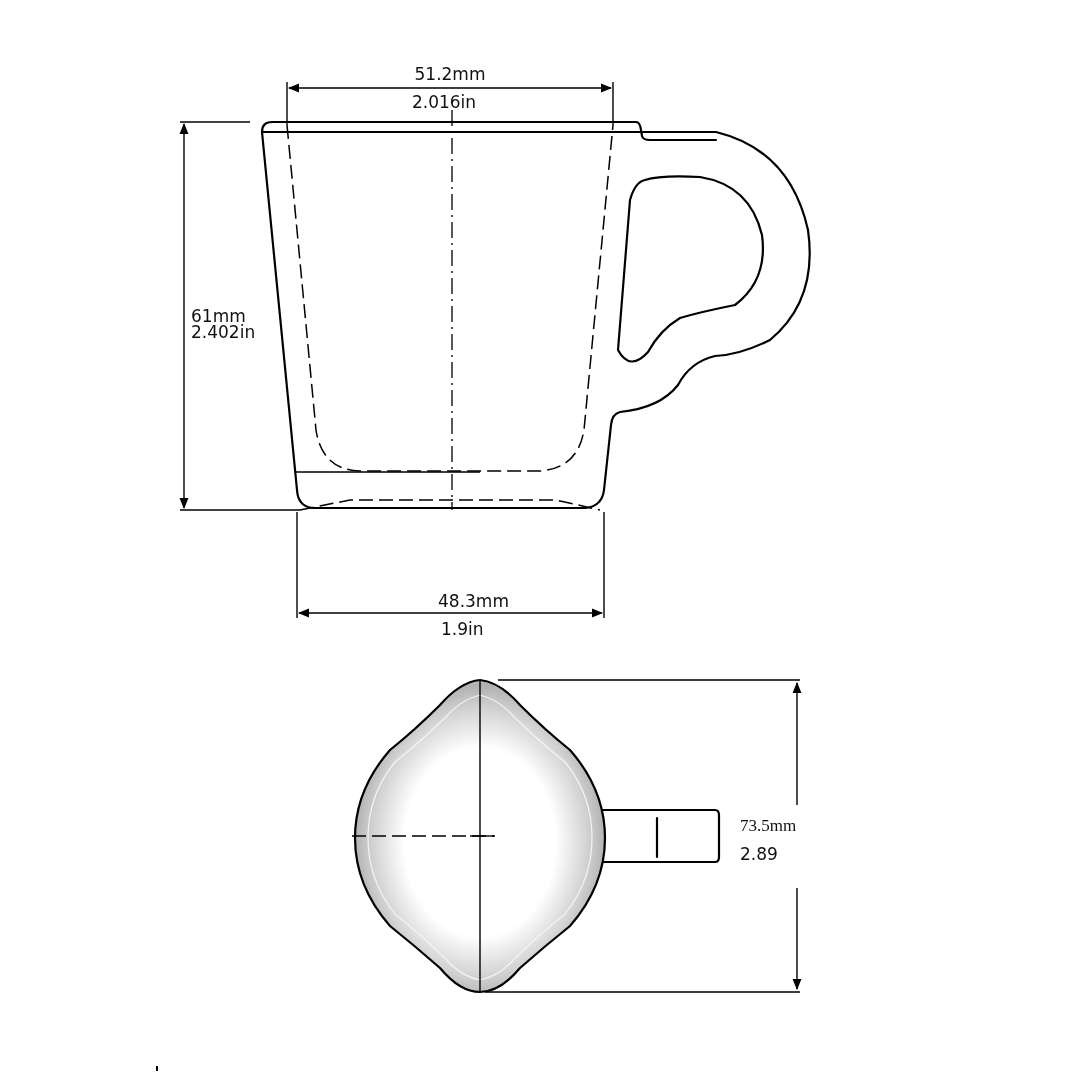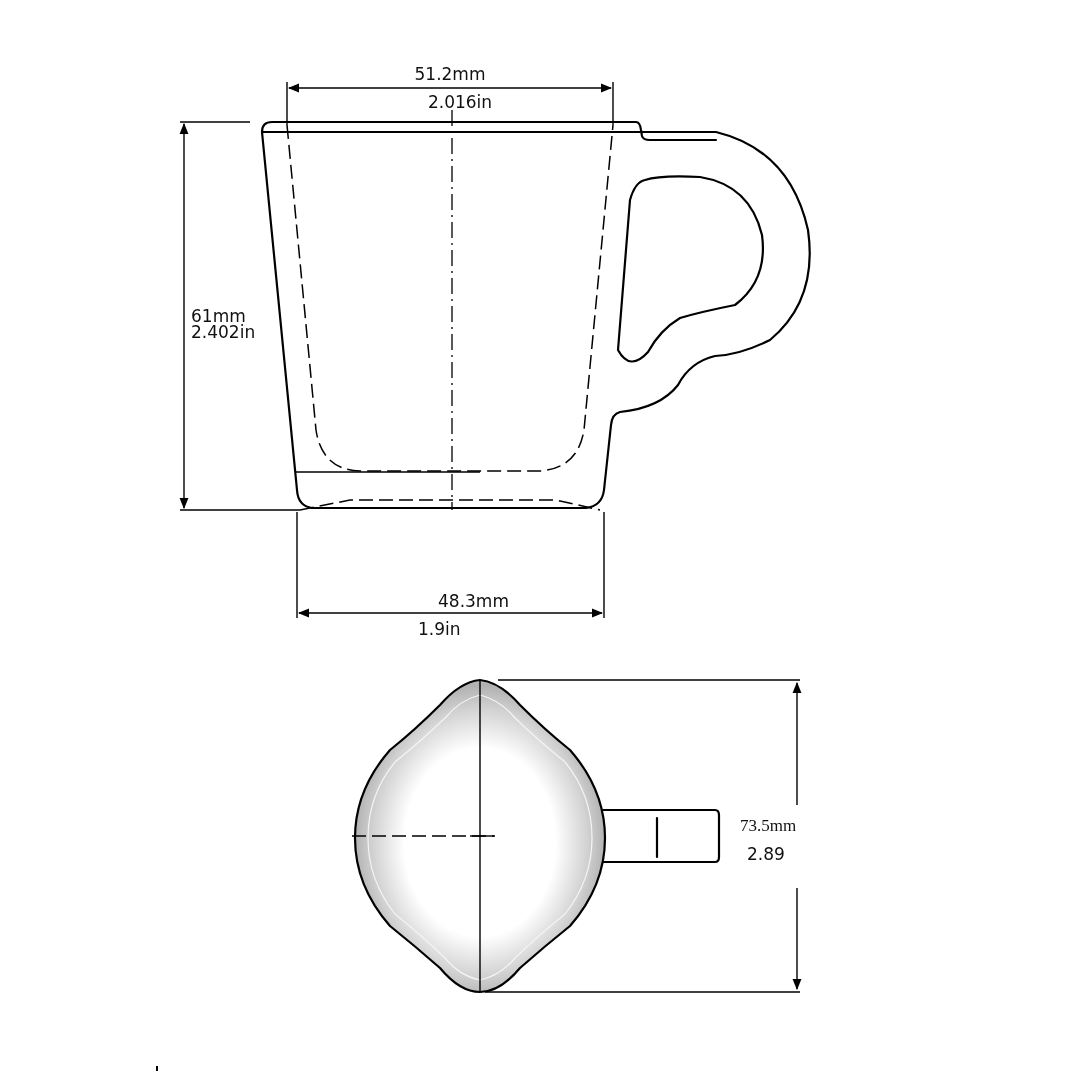--- a/index.html
+++ b/index.html
@@ -82,22 +82,22 @@
       <line class="thin" x1="485" y1="992" x2="800" y2="992"></line>
       <line class="thin" x1="797" y1="683" x2="797" y2="805" marker-start="url(#arrow)"></line>
       <line class="thin" x1="797" y1="888" x2="797" y2="989" marker-end="url(#arrow)"></line>
     </g>
   </g>
 
   <rect x="156" y="1066" width="2" height="5" fill="#000"></rect>
 </svg>
 
 <div class="dim-label center" style="left:390px; top:64px; width:120px;">51.2mm</div>
-<div class="dim-label center" style="left:400px; top:92px; width:120px;">2.016in</div>
+<div class="dim-label center" style="left:384px; top:92px; width:120px;">2.016in</div>
 
 <div class="dim-label" style="left:191px; top:306px;">61mm</div>
 <div class="dim-label" style="left:191px; top:322px;">2.402in</div>
 
 <div class="dim-label" style="left:438px; top:591px;">48.3mm</div>
-<div class="dim-label" style="left:418px; top:619px;text-align:center;">1.9in</div>
+<div class="dim-label" style="left:441px; top:619px;text-align:center;">1.9in</div>
 
 <div class="dim-label" style="left:740px; top:816px;font-family:Liberation Serif, serif;">73.5mm</div>
-<div class="dim-label" style="left:740px; top:844px;margin-left:7px;">2.89</div>
+<div class="dim-label" style="left:740px; top:844px;">2.89</div>
 
 </body></html>

